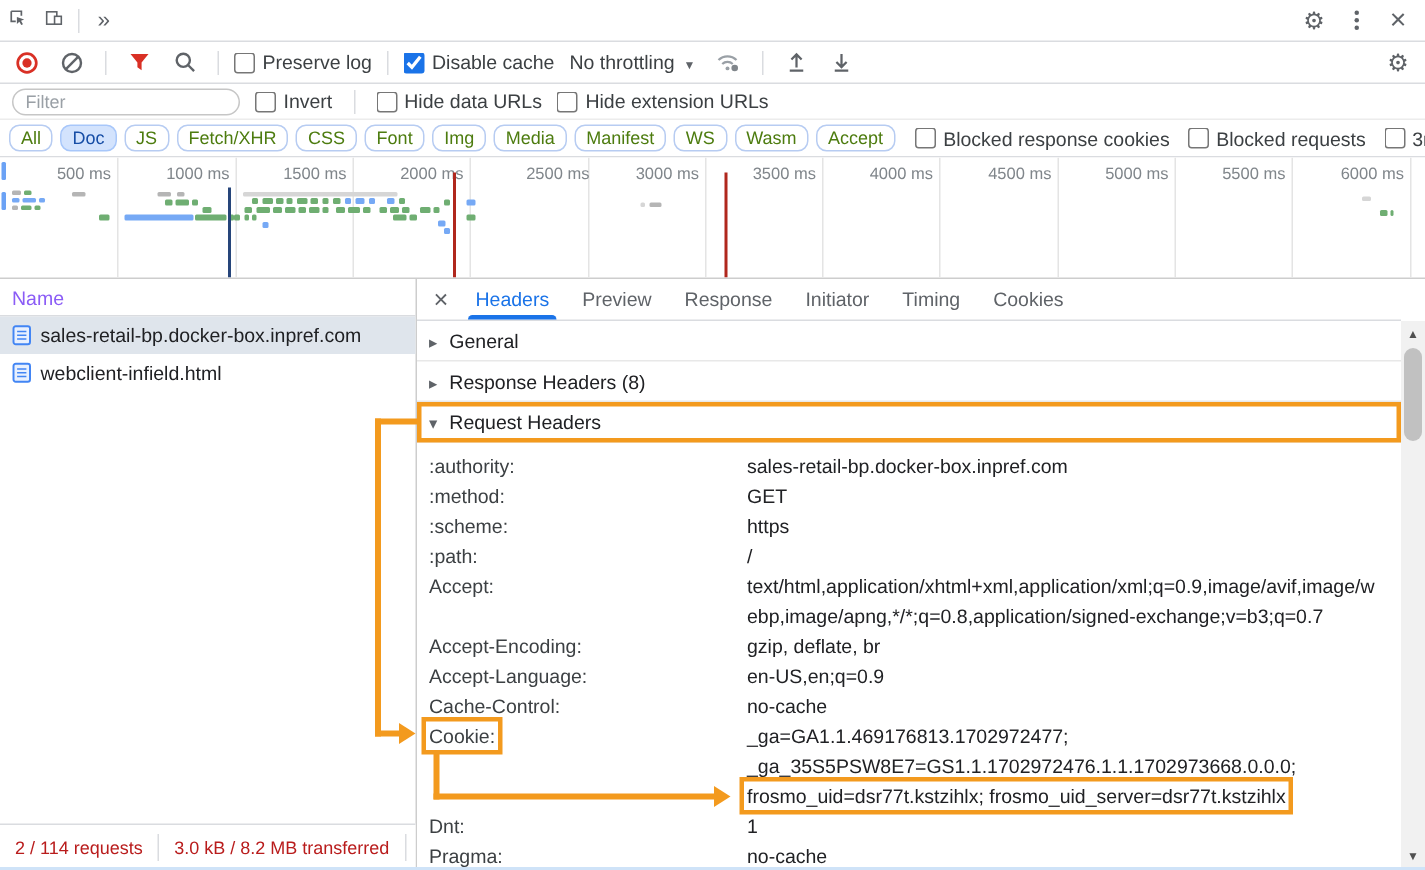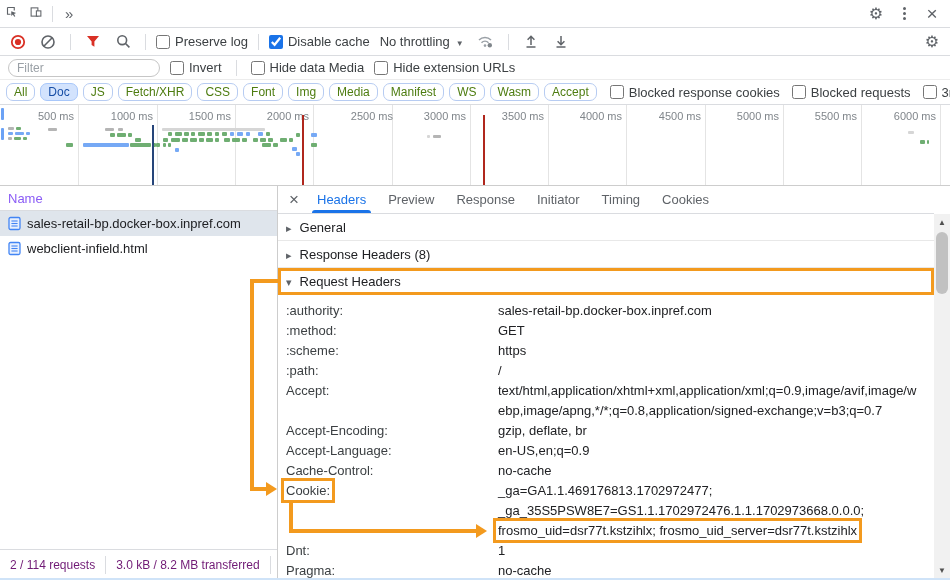--- a/index.html
+++ b/index.html
@@ -49,21 +49,21 @@
   .ticklabel { position:absolute; top:5px; width:68px; text-align:right; font-size:11px; color:#80868b; white-space:nowrap; }
   .ovbar { position:absolute; border-radius:1px; }
   .ovmarker { position:absolute; width:2px; }
 
   
   .main { position:relative; display:flex; height:394px; }
   .left { position:relative; width:278px; border-right:1px solid #cdcdcd; background:#fff; flex:none; }
   .name-header { height:25px; line-height:25px; padding-left:8px; font-size:13px; color:#8b5cf6; border-bottom:1px solid #dadce0; }
   .req-row { height:25px; display:flex; align-items:center; gap:6px; padding-left:8px; font-size:13px; color:#202124; cursor:default; white-space:nowrap; overflow:hidden; }
   .req-row.selected { background:#dfe5ec; }
-  .statusbar { position:absolute; left:0; bottom:0; width:277px; height:31px; border-top:1px solid #dadce0; display:flex; align-items:center; font-size:12px; color:#701a75; background:#fff; }
+  .statusbar { position:absolute; left:0; bottom:0; width:277px; height:31px; border-top:1px solid #dadce0; display:flex; align-items:center; font-size:12px; color:#b91c1c; background:#fff; }
   .statusbar .seg { padding:0 10px; white-space:nowrap; }
   .statusbar .vdiv { height:18px; margin:0; }
 
   
   .right { position:relative; flex:1; padding-right:16px; background:#fff; }
   .detail-tabs { height:28px; display:flex; align-items:stretch; border-bottom:1px solid #dadce0; padding-left:4px; }
   .detail-close { display:flex; align-items:center; justify-content:center; width:24px; }
   .detail-close::before { content:"\00D7"; font-size:17px; color:#5f6368; }
   .detail-tab { position:relative; display:flex; align-items:center; padding:0 11px; font-size:13px; color:#5f6368; }
   .detail-tab.active { color:#1a73e8; }
@@ -200,21 +200,21 @@
 
   <div class="filterrow">
     <input class="filter-input" placeholder="Filter" style="">
     <label class="cb">
       <input type="checkbox" style="">
       <span>Invert</span>
     </label>
     <div class="vdiv"></div>
     <label class="cb">
       <input type="checkbox" style="">
-      <span>Hide data Media</span>
+      <span>Hide data URLs</span>
     </label>
     <label class="cb">
       <input type="checkbox" style="">
       <span>Hide extension URLs</span>
     </label>
   </div>
 
   <div class="chiprow">
     <div style="display:flex;gap:5px;">
         <div class="chip">All</div>

